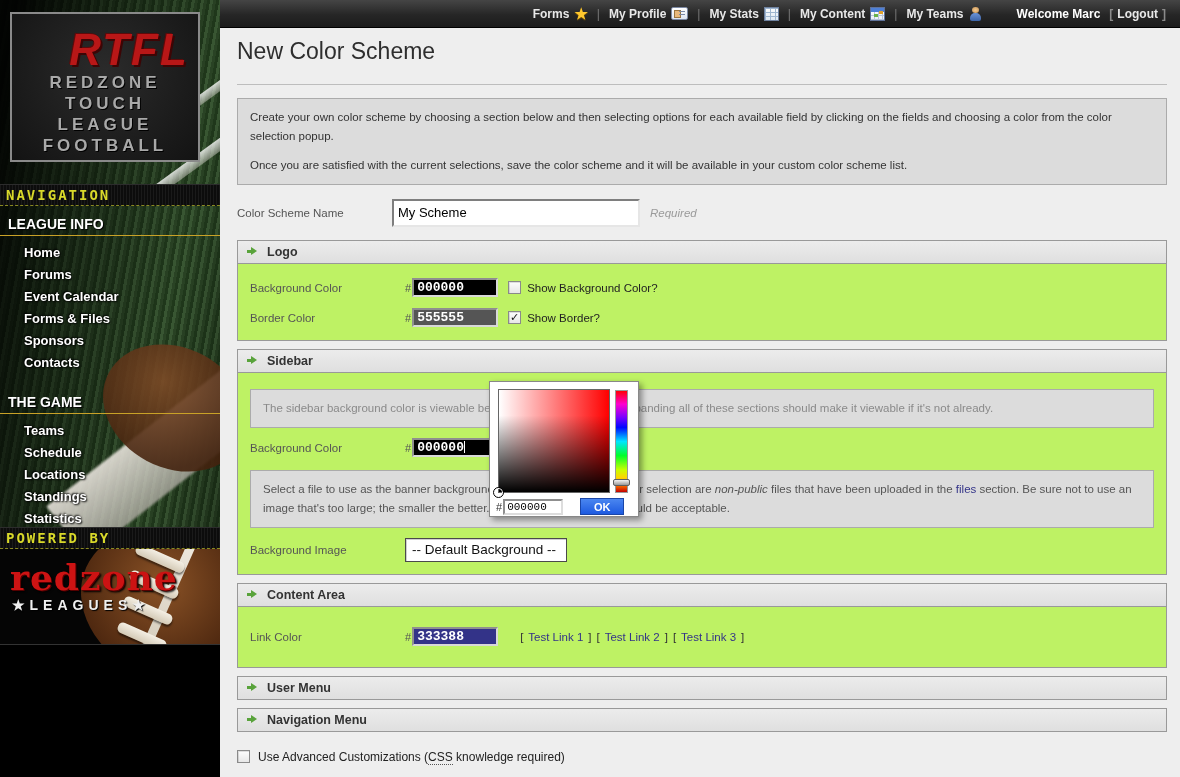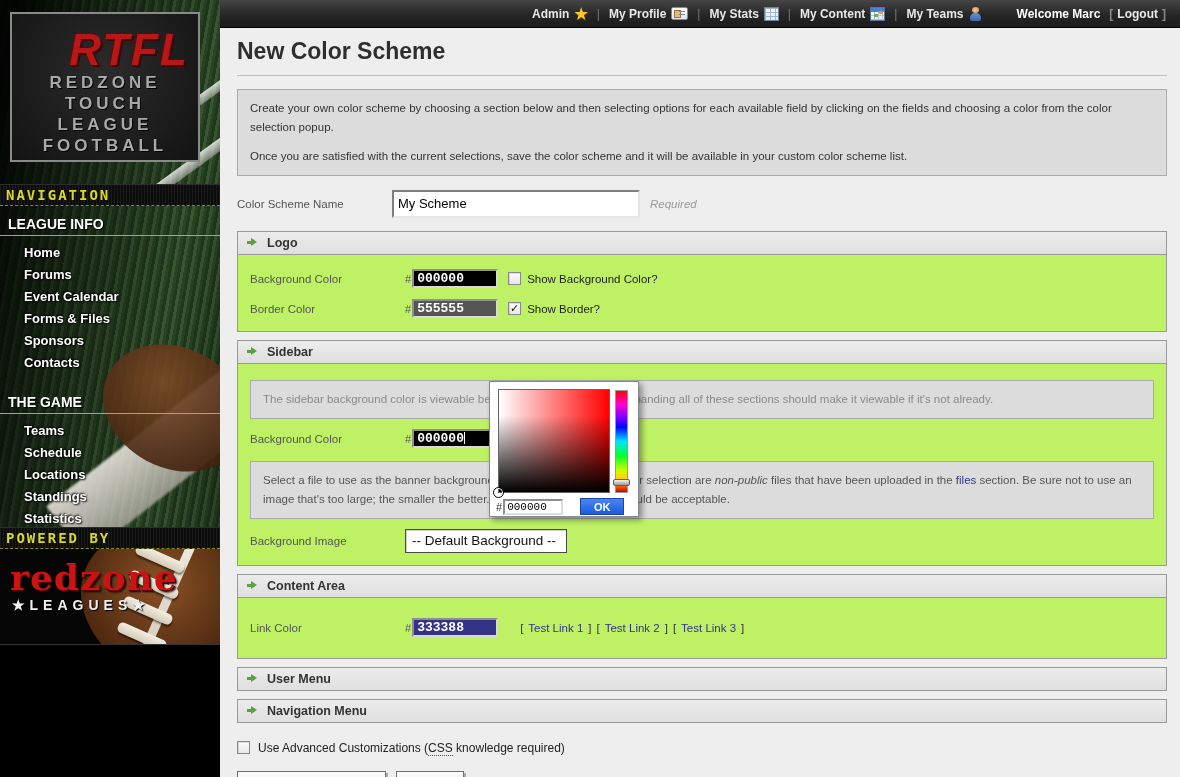--- a/index.html
+++ b/index.html
@@ -76,21 +76,21 @@
     background:radial-gradient(circle at 40% 40%, #8a5226, #4a250e 62%, #231006 90%); transform:rotate(24deg); }
   .brand-seam { position:absolute; right:52px; top:-16px; width:9px; height:150px; background:linear-gradient(#efe9de,#cfc6b4); transform:rotate(24deg); border-radius:4px; }
   .lace { position:absolute; width:52px; height:11px; background:linear-gradient(#f4efe4,#d4cab6); border-radius:5px; transform:rotate(24deg); box-shadow:1px 2px 2px rgba(0,0,0,.5); }
   .lace1 { right:34px; top:4px; } .lace2 { right:40px; top:30px; } .lace3 { right:46px; top:56px; } .lace4 { right:52px; top:82px; }
   .brand-name { position:absolute; left:10px; top:10px; font-size:36px; font-weight:bold; color:#CC1313; letter-spacing:1px; line-height:1;
     text-shadow:1px 1px 0 #500, 2px 2px 2px #000; font-family:"DejaVu Serif", serif; }
   .brand-sub { position:absolute; left:12px; top:48px; font-size:14px; font-weight:bold; color:#F0F0F0; letter-spacing:5px; text-shadow:1px 1px 1px #000; }
 
   
   .content { position:absolute; left:220px; top:28px; width:960px; height:749px; padding:10px 13px 0 17px; }
-  .page-title { font-size:23px; font-weight:bold; color:#2e2e2e; padding-bottom:10px; border-bottom:1px solid #BDBDBD; }
+  .page-title { font-size:23px; font-weight:normal; color:#2e2e2e; padding-bottom:19px; border-bottom:1px solid #BDBDBD; }
   .notebox { background:#DCDCDC; border:1px solid #ABABAB; padding:9px 12px; font-size:11.5px; color:#333; line-height:1.65; }
   .intro { margin-top:13px; }
   .intro p + p { margin-top:10px; }
 
   .name-row { display:flex; align-items:center; margin-top:14px; }
   .flabel { width:155px; font-size:11.5px; color:#555; flex:0 0 155px; }
   .name-input { width:248px; height:22px; border:2px solid; border-color:#7e7e7e #e6e6e6 #e6e6e6 #7e7e7e; background:#fff;
     font-family:"Liberation Sans", sans-serif; font-size:13px; padding:12px 4px; color:#000; }
   .required { font-style:italic; color:#9a9a9a; font-size:11.5px; margin-left:10px; }
 
@@ -193,21 +193,21 @@
     <div class="lace lace2"></div>
     <div class="lace lace3"></div>
     <div class="lace lace4"></div>
     <div class="brand-name">redzone</div>
     <div class="brand-sub">★LEAGUES★</div>
   </div>
 </div>
 
 <div class="topbar">
   <span class="mitem">
-    <span>Admin</span>
+    <span>Forms</span>
     <span class="ic ic-star">★</span>
   </span>
   <span class="sep">|</span>
   <span class="mitem">
     <span>My Profile</span>
     <span class="ic ic-card"></span>
   </span>
   <span class="sep">|</span>
   <span class="mitem">
     <span>My Stats</span>

